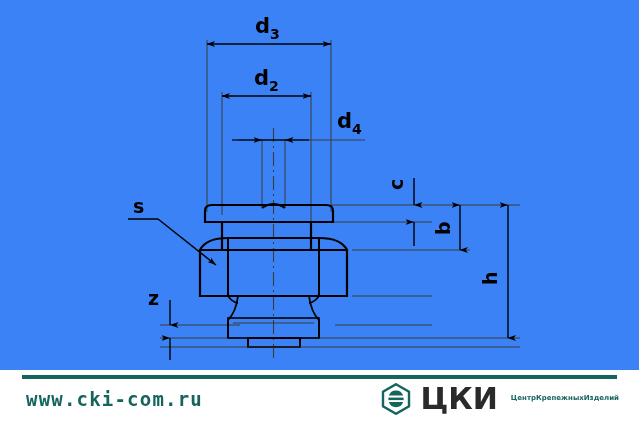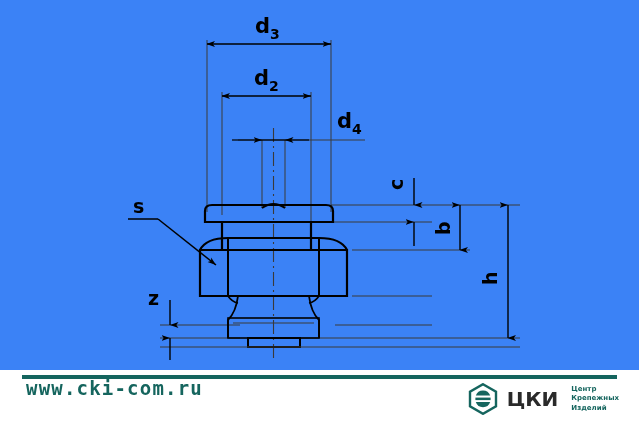--- a/index.html
+++ b/index.html
@@ -47,50 +47,50 @@
     position: absolute;
     left: 22px;
     top: 5px;
     width: 595px;
     height: 4px;
     background: #15655e;
   }
   #site-url {
     position: absolute;
     left: 26px;
-    top: 7px;
+    top: 18px;
     font-family: "DejaVu Sans Mono", monospace;
     font-size: 19px;
     font-weight: bold;
     letter-spacing: 1.2px;
     color: #15655e;
     white-space: nowrap;
   }
   #brand {
     position: absolute;
     right: 20px;
     top: 13px;
     display: flex;
     align-items: center;
     gap: 9px;
   }
   #brand-mark {
     display: block;
   }
   #brand-name {
     font-family: "DejaVu Sans", sans-serif;
-    font-size: 20px;
+    font-size: 30px;
     font-weight: bold;
     color: #2a2a2a;
     letter-spacing: 0px;
     line-height: 1;
   }
   #brand-tagline {
     display: flex;
-    flex-direction: column;
+    flex-direction: row;
     justify-content: center;
     font-family: "DejaVu Sans", sans-serif;
     font-size: 7px;
     font-weight: bold;
     color: #15655e;
     line-height: 1.32;
     border-left: 2px solid #ffffff;
     padding-left: 2px;
   }
 </style>

